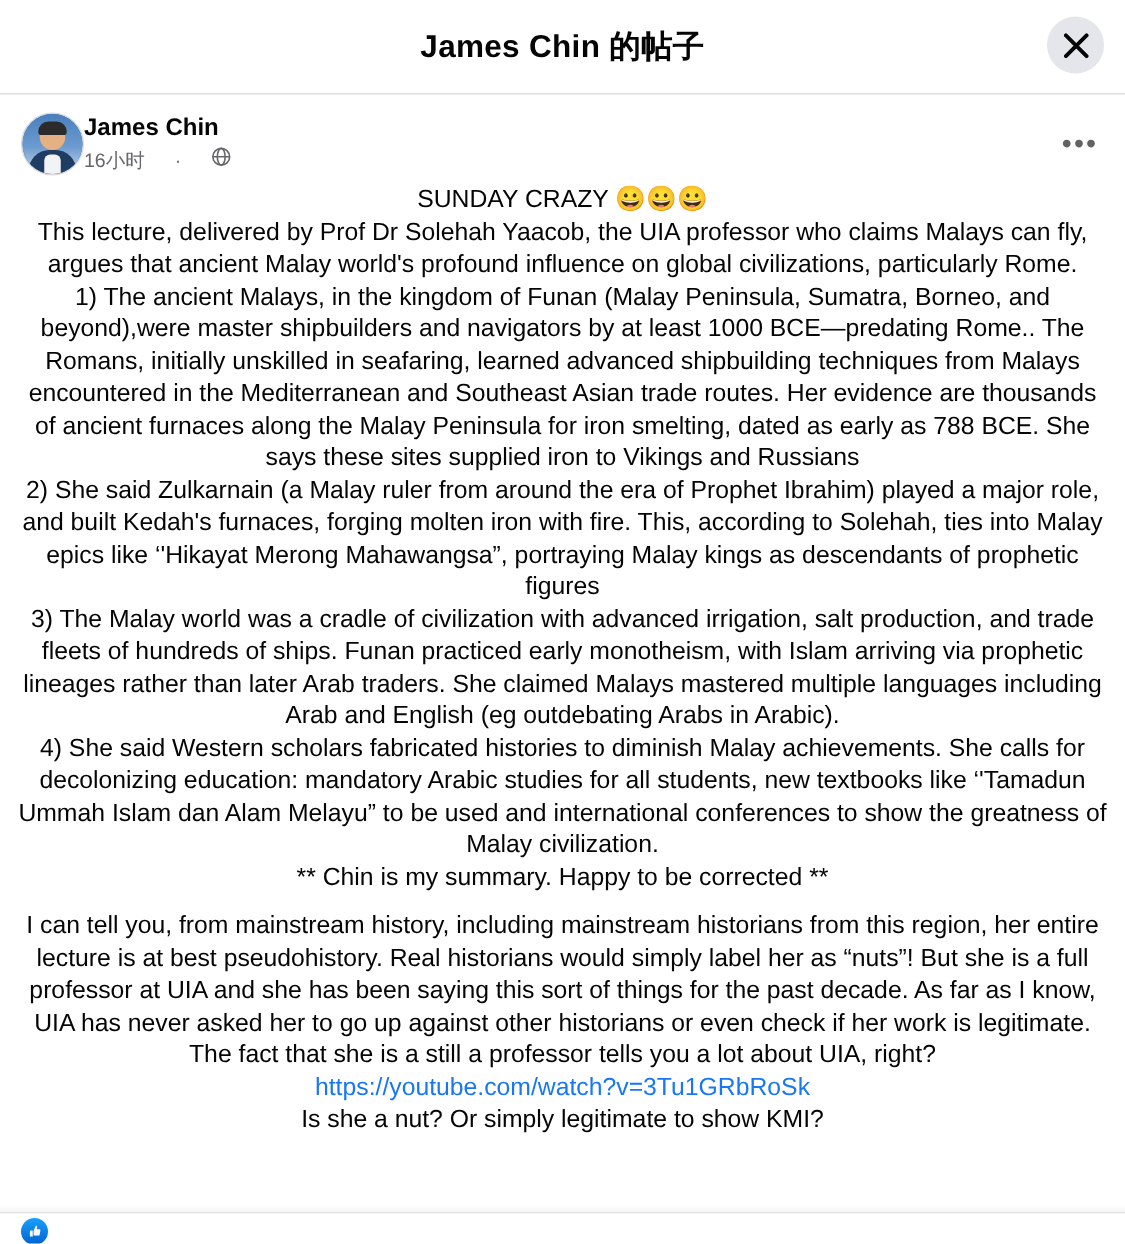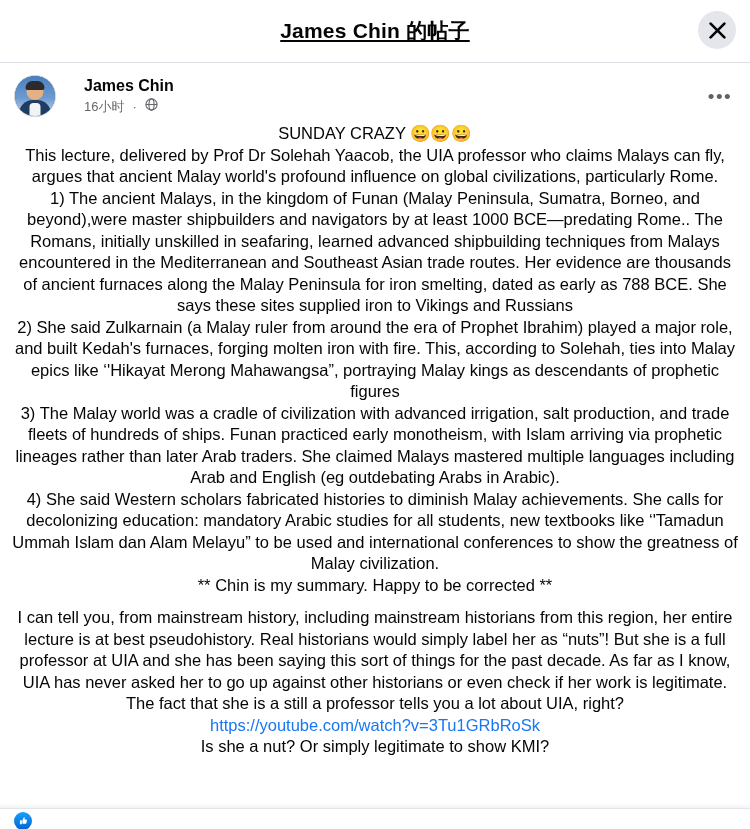--- a/index.html
+++ b/index.html
@@ -23,21 +23,20 @@
   }
   
   .header {
     position: relative;
     height: 62px;
     border-bottom: 1px solid #dcdfe3;
     display: flex;
     align-items: center;
     justify-content: center;
     background: #ffffff;
-    text-decoration: underline;
   }
   .header-title {
     font-size: 21px;
     font-weight: bold;
     color: #050505;
     letter-spacing: 0.2px;
   }
   .close-button {
     position: absolute;
     right: 14px;
@@ -108,36 +107,36 @@
     position: absolute;
     left: 50%;
     bottom: 0;
     transform: translateX(-50%);
     width: 11px;
     height: 13px;
     background: #f2f3f5;
     border-radius: 4px 4px 0 0;
   }
   .name-block {
-    margin-left: 28px;
+    margin-left: 0;
     line-height: 1.25;
     padding-top: 1px;
   }
   .author-name {
     font-size: 16px;
     font-weight: bold;
     color: #050505;
   }
   .meta-line {
     font-size: 13px;
     color: #65676b;
     margin-top: 2px;
     display: flex;
     align-items: center;
-    gap: 8px;
+    gap: 20px;
   }
   .globe-icon { display: inline-block; vertical-align: -2px; }
   .more-button {
     position: absolute;
     right: 14px;
     top: 18px;
     width: 32px;
     height: 32px;
     border-radius: 50%;
     display: flex;

